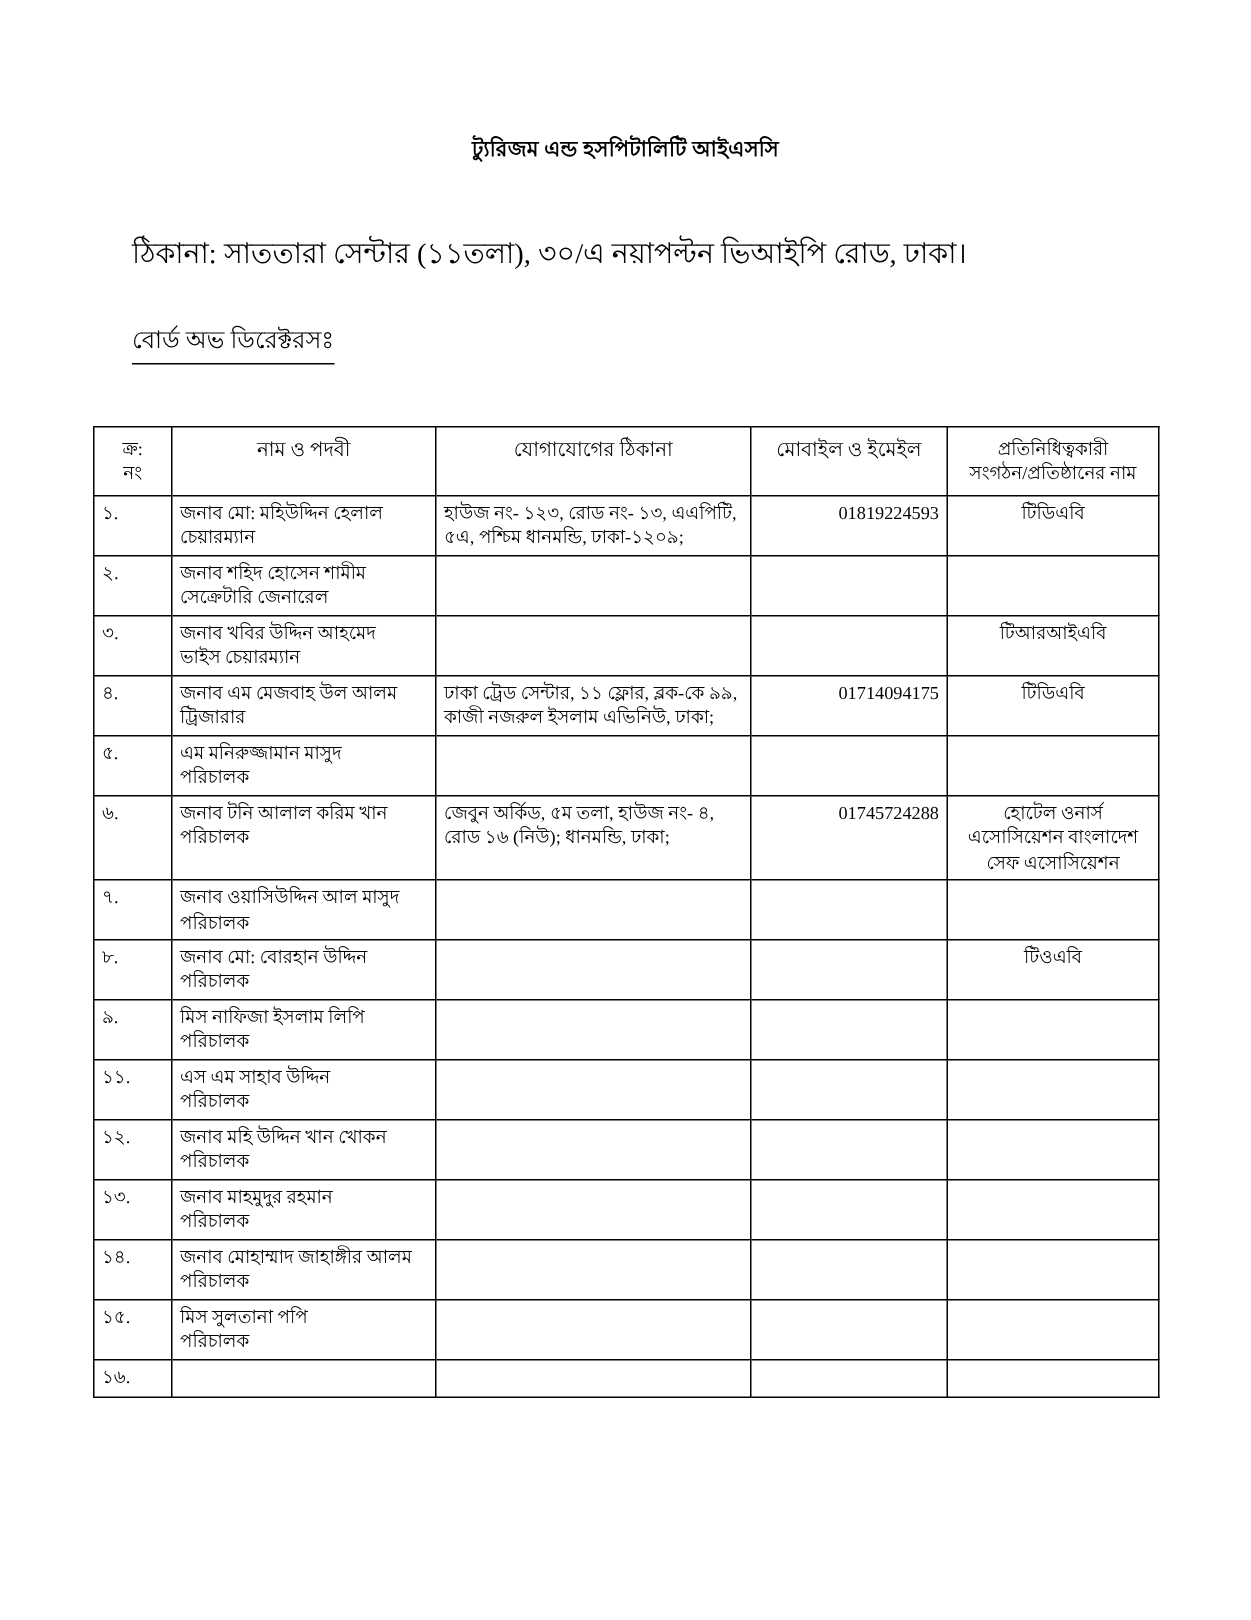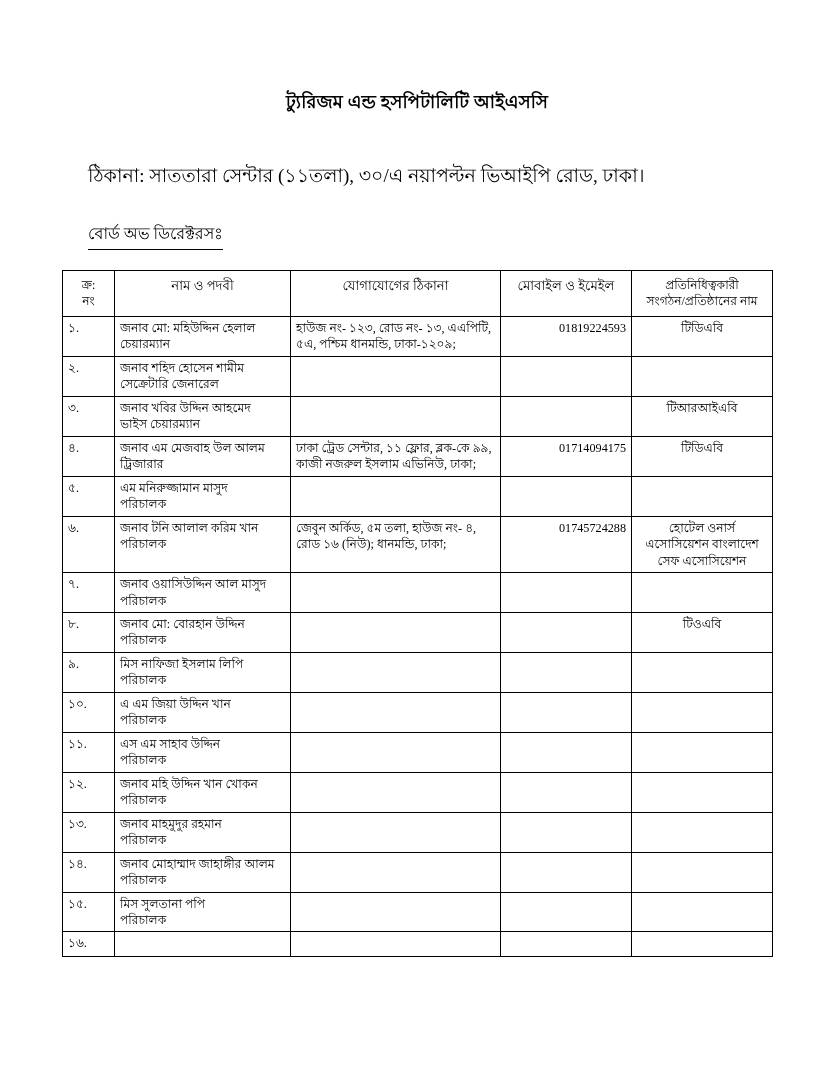--- a/index.html
+++ b/index.html
@@ -16,40 +16,40 @@
   }
   .page {
     position: relative;
     width: 834px;
     height: 1080px;
     box-sizing: border-box;
     padding: 0;
   }
   .doc-title {
     text-align: center;
-    font-size: 18px;
+    font-size: 14px;
     font-weight: bold;
     margin-top: 88px;
     letter-spacing: 0.2px;
   }
   .address-line {
     margin-top: 42px;
     margin-left: 88px;
     font-size: 19px;
   }
   .board-heading {
     margin-top: 28px;
     margin-left: 88px;
     font-size: 16px;
     display: inline-block;
     border-bottom: 1px solid #000;
     padding-bottom: 1px;
   }
   .table-wrap {
-    margin-top: 20px;
+    margin-top: 41px;
     margin-left: 62px;
     margin-right: 62px;
   }
   table.board {
     border-collapse: collapse;
     width: 710px;
     table-layout: fixed;
   }
   table.board th,
   table.board td {
@@ -229,30 +229,20 @@
           <td class="sl">৯.</td>
           <td class="name">
             <span class="line1">মিস নাফিজা ইসলাম লিপি</span>
             <span class="line2">পরিচালক</span>
           </td>
           <td class="addr"></td>
           <td class="phone"></td>
           <td class="org"></td>
         </tr>
 
-        <tr>
-          <td class="sl">১০.</td>
-          <td class="name">
-            <span class="line1">এ এম জিয়া উদ্দিন খান</span>
-            <span class="line2">পরিচালক</span>
-          </td>
-          <td class="addr"></td>
-          <td class="phone"></td>
-          <td class="org"></td>
-        </tr>
 
         <tr>
           <td class="sl">১১.</td>
           <td class="name">
             <span class="line1">এস এম সাহাব উদ্দিন</span>
             <span class="line2">পরিচালক</span>
           </td>
           <td class="addr"></td>
           <td class="phone"></td>
           <td class="org"></td>

